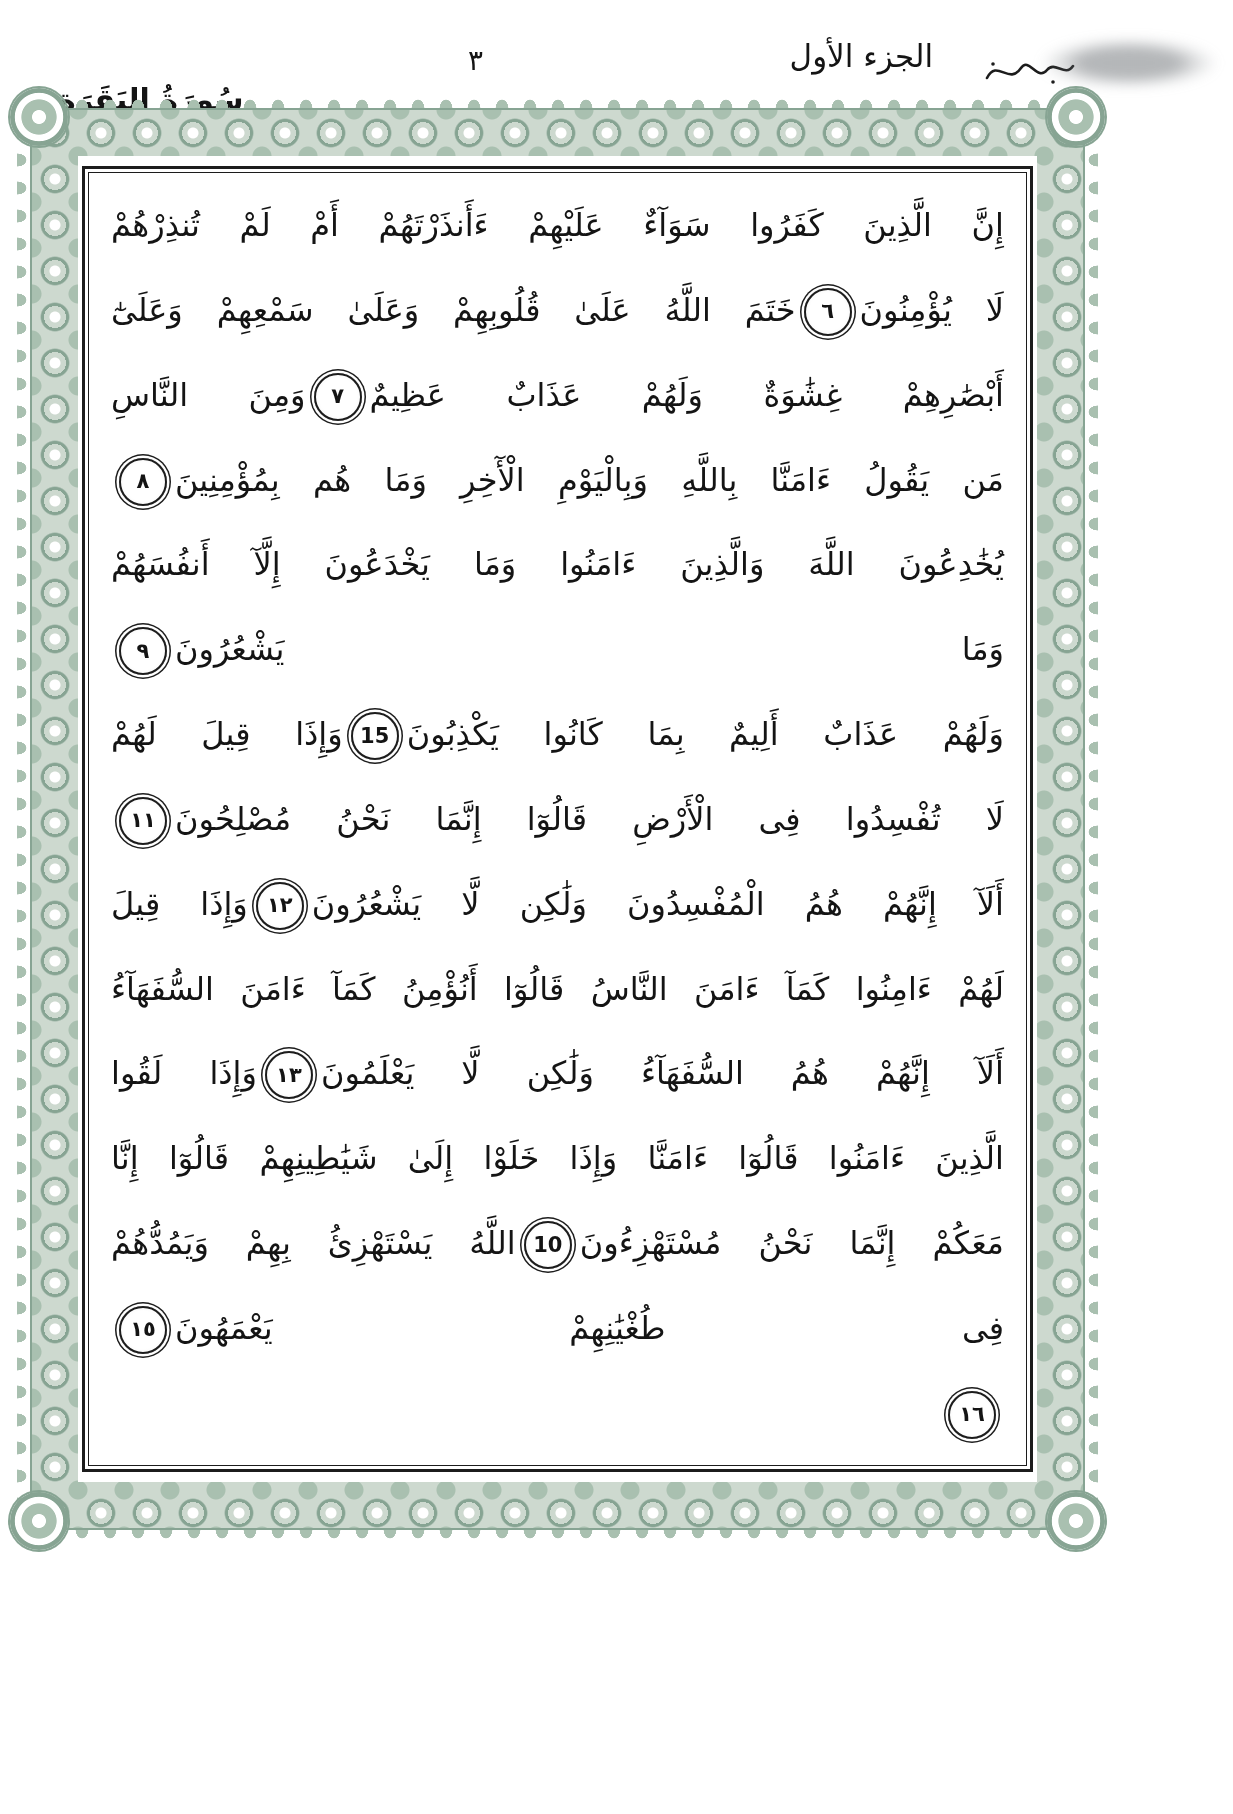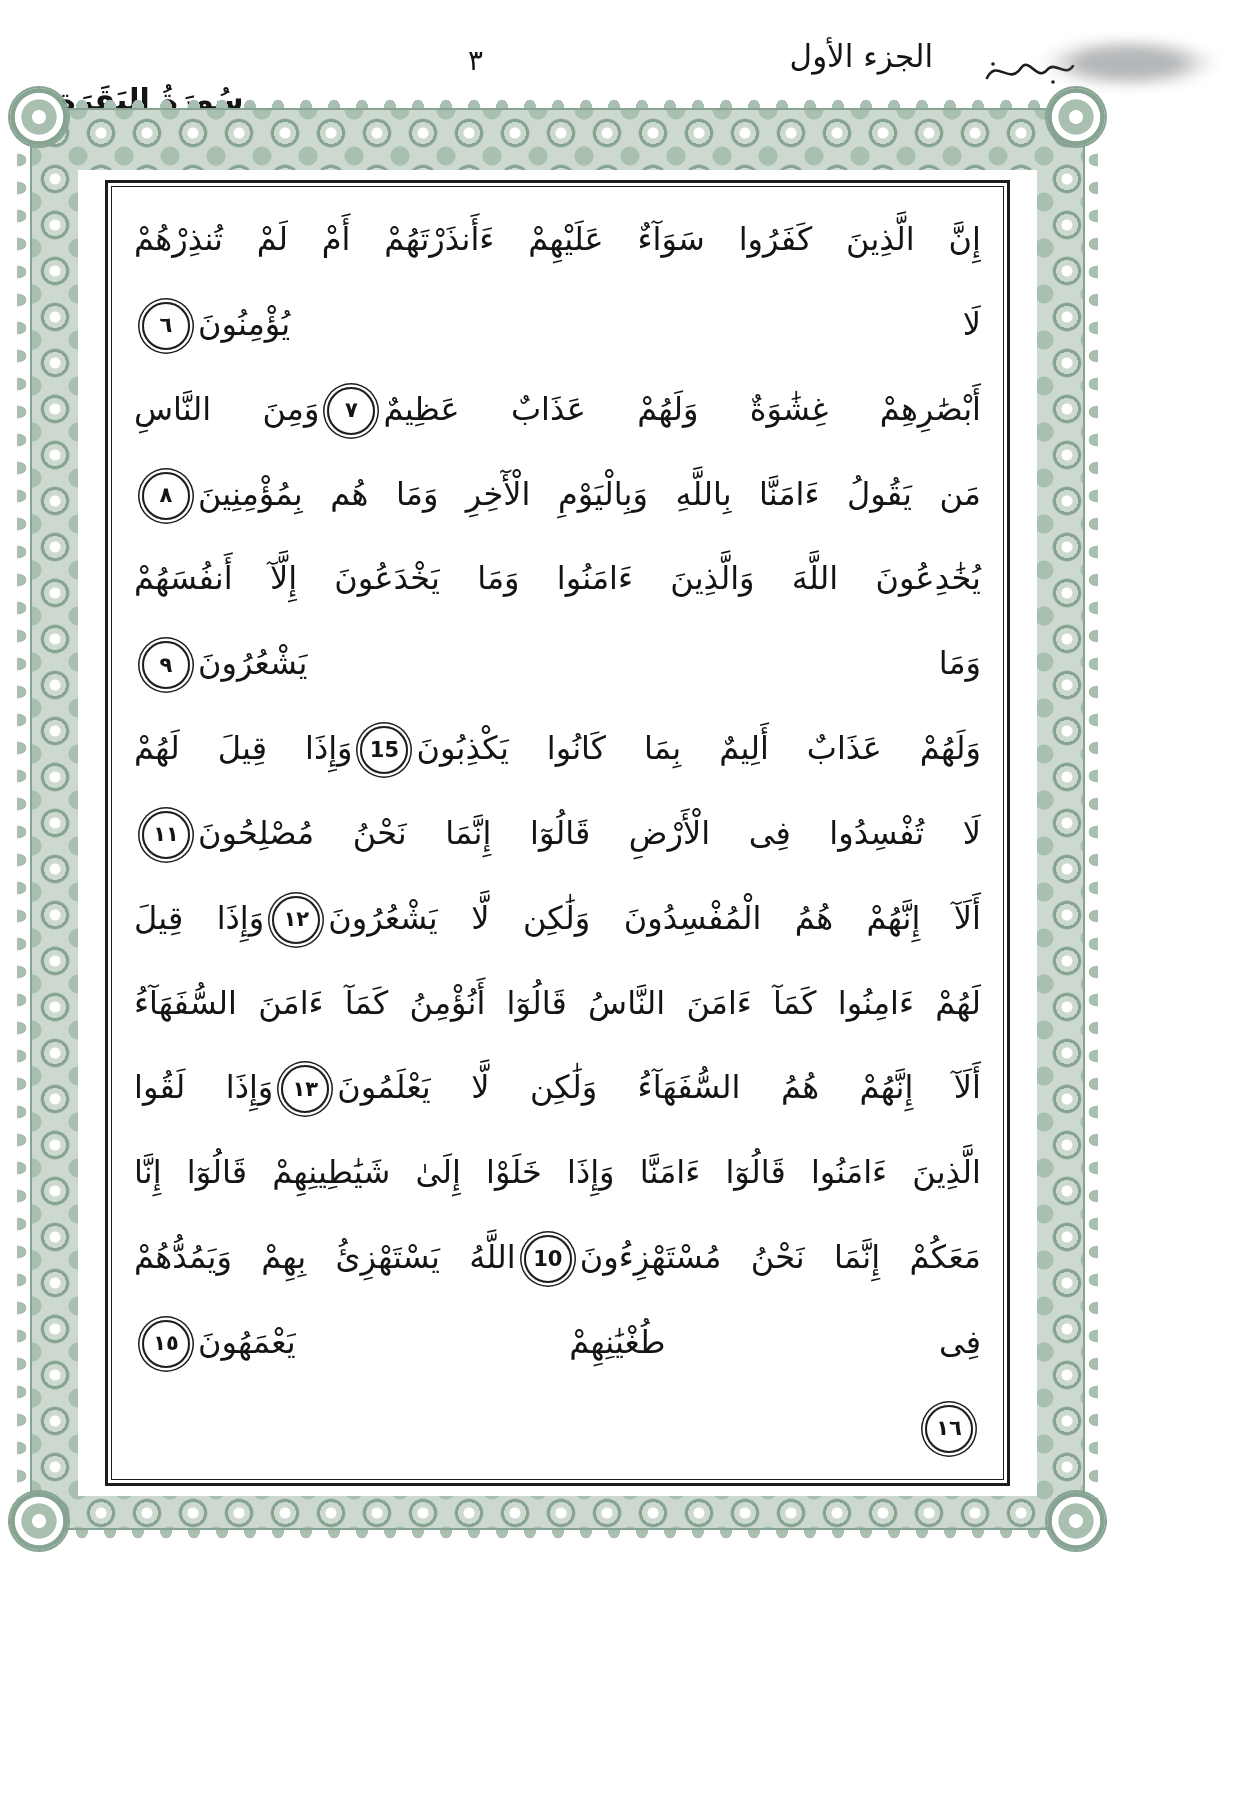--- a/index.html
+++ b/index.html
@@ -80,21 +80,21 @@
     background:radial-gradient(circle, #ffffff 0 16%, var(--border_mid,#a9c0b0) 18% 42%, #ffffff 44% 58%, var(--border_dark,#87a493) 60% 78%, var(--border_mid,#a9c0b0) 80% 100%);
     box-shadow:0 0 0 2px var(--border_dark,#87a493);
   }
   .corner-tl{top:-20px;left:-20px;}
   .corner-tr{top:-20px;right:-20px;}
   .corner-bl{bottom:-20px;left:-20px;}
   .corner-br{bottom:-20px;right:-20px;}
 
   .gap{
     width:100%;height:100%;box-sizing:border-box;
-    background:#ffffff;padding:10px 27px;margin-top:14px;
+    background:#ffffff;padding:10px 4px;
   }
   .rule-outer{
     width:100%;height:100%;box-sizing:border-box;
     border:3px solid var(--rule_black,#1c1c1c);
     padding:3px;
   }
   .rule-inner{
     width:100%;height:100%;box-sizing:border-box;
     border:1.5px solid var(--rule_black,#1c1c1c);
     padding:10px 22px;
@@ -150,21 +150,21 @@
     <div class="bumps-v bumps-right"></div>
 
     <div class="band">
       <div class="gap">
         <div class="rule-outer">
           <div class="rule-inner">
             <div class="textarea" id="lines">
                 <div class="mline"><span class="seg">إِنَّ الَّذِينَ كَفَرُوا سَوَآءٌ عَلَيْهِمْ ءَأَنذَرْتَهُمْ أَمْ لَمْ تُنذِرْهُمْ</span></div>
                 <div class="mline"><span class="seg">لَا يُؤْمِنُونَ</span><span class="aya">
                     <span class="aya-num">٦</span>
-                  </span></div>
+                  </span><span class="seg">خَتَمَ اللَّهُ عَلَىٰ قُلُوبِهِمْ وَعَلَىٰ سَمْعِهِمْ وَعَلَىٰٓ</span></div>
                 <div class="mline"><span class="seg">أَبْصَٰرِهِمْ غِشَٰوَةٌ وَلَهُمْ عَذَابٌ عَظِيمٌ</span><span class="aya">
                     <span class="aya-num">٧</span>
                   </span><span class="seg">وَمِنَ النَّاسِ</span></div>
                 <div class="mline"><span class="seg">مَن يَقُولُ ءَامَنَّا بِاللَّهِ وَبِالْيَوْمِ الْأٓخِرِ وَمَا هُم بِمُؤْمِنِينَ</span><span class="aya">
                     <span class="aya-num">٨</span>
                   </span></div>
                 <div class="mline"><span class="seg">يُخَٰدِعُونَ اللَّهَ وَالَّذِينَ ءَامَنُوا وَمَا يَخْدَعُونَ إِلَّآ أَنفُسَهُمْ</span></div>
                 <div class="mline"><span class="seg">وَمَا يَشْعُرُونَ</span><span class="aya">
                     <span class="aya-num">٩</span>
                   </span></div>

